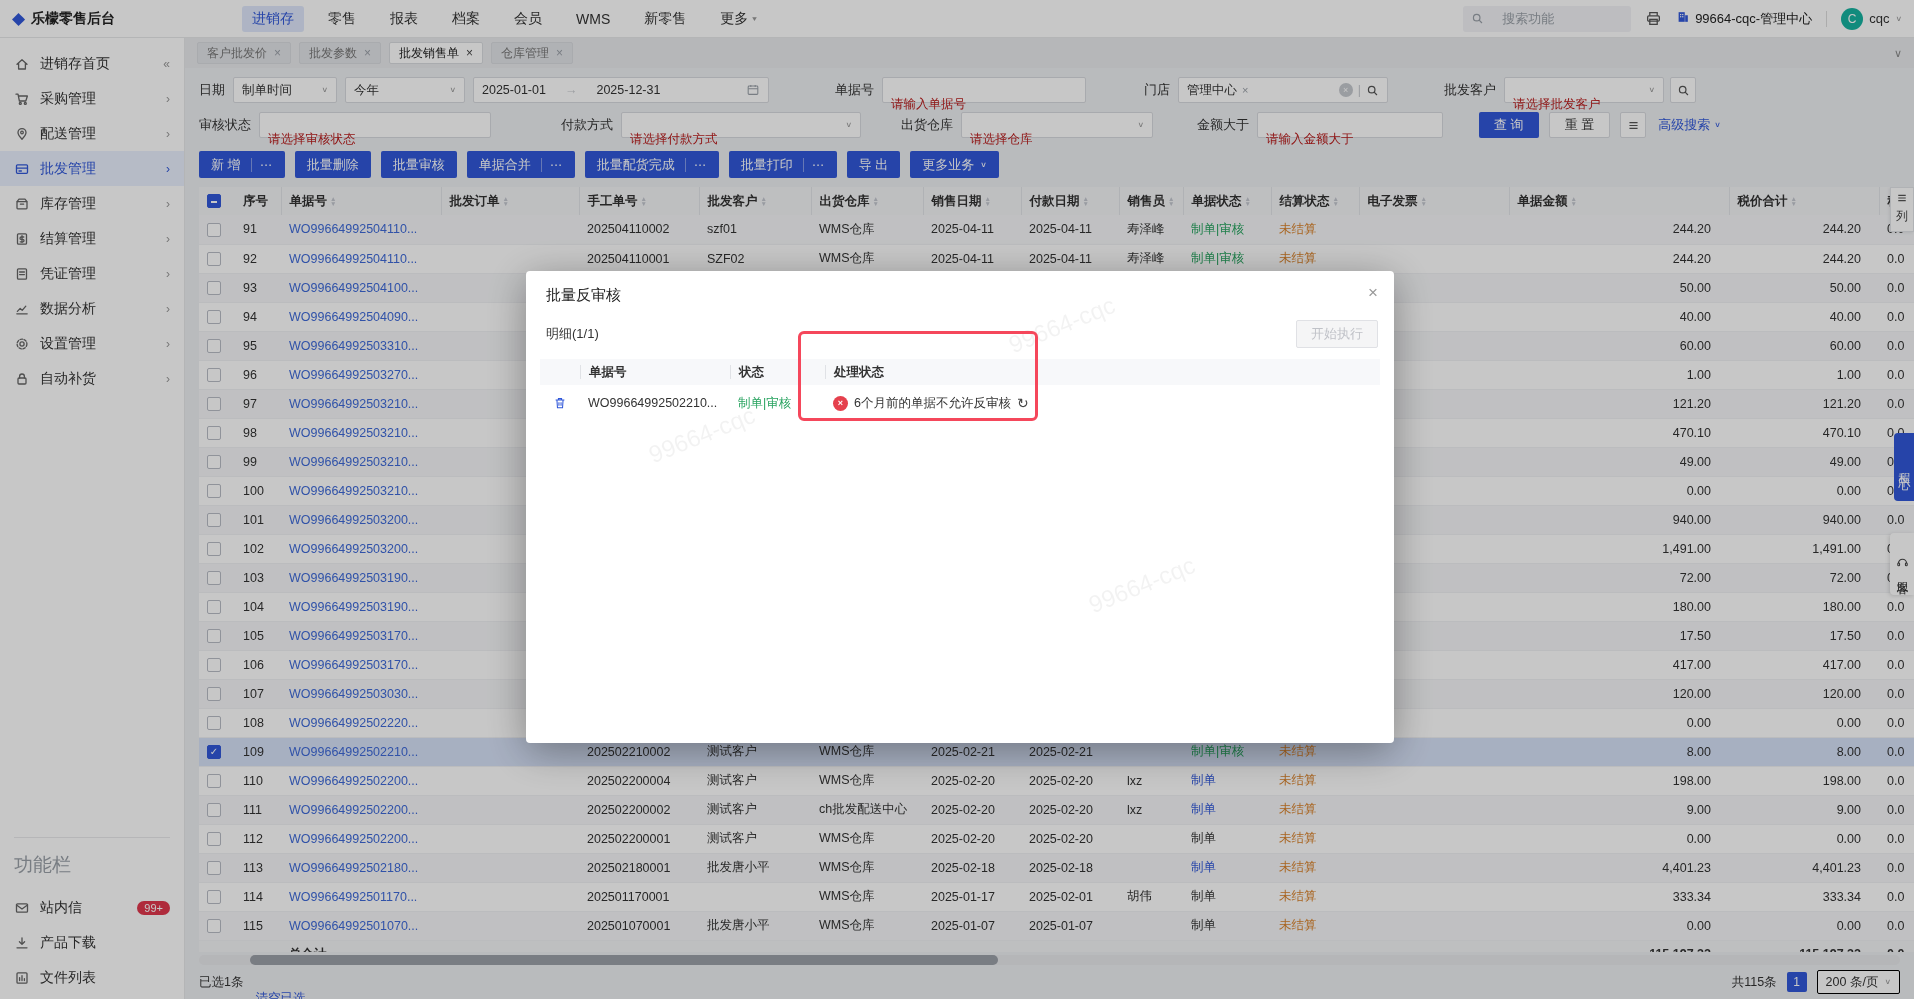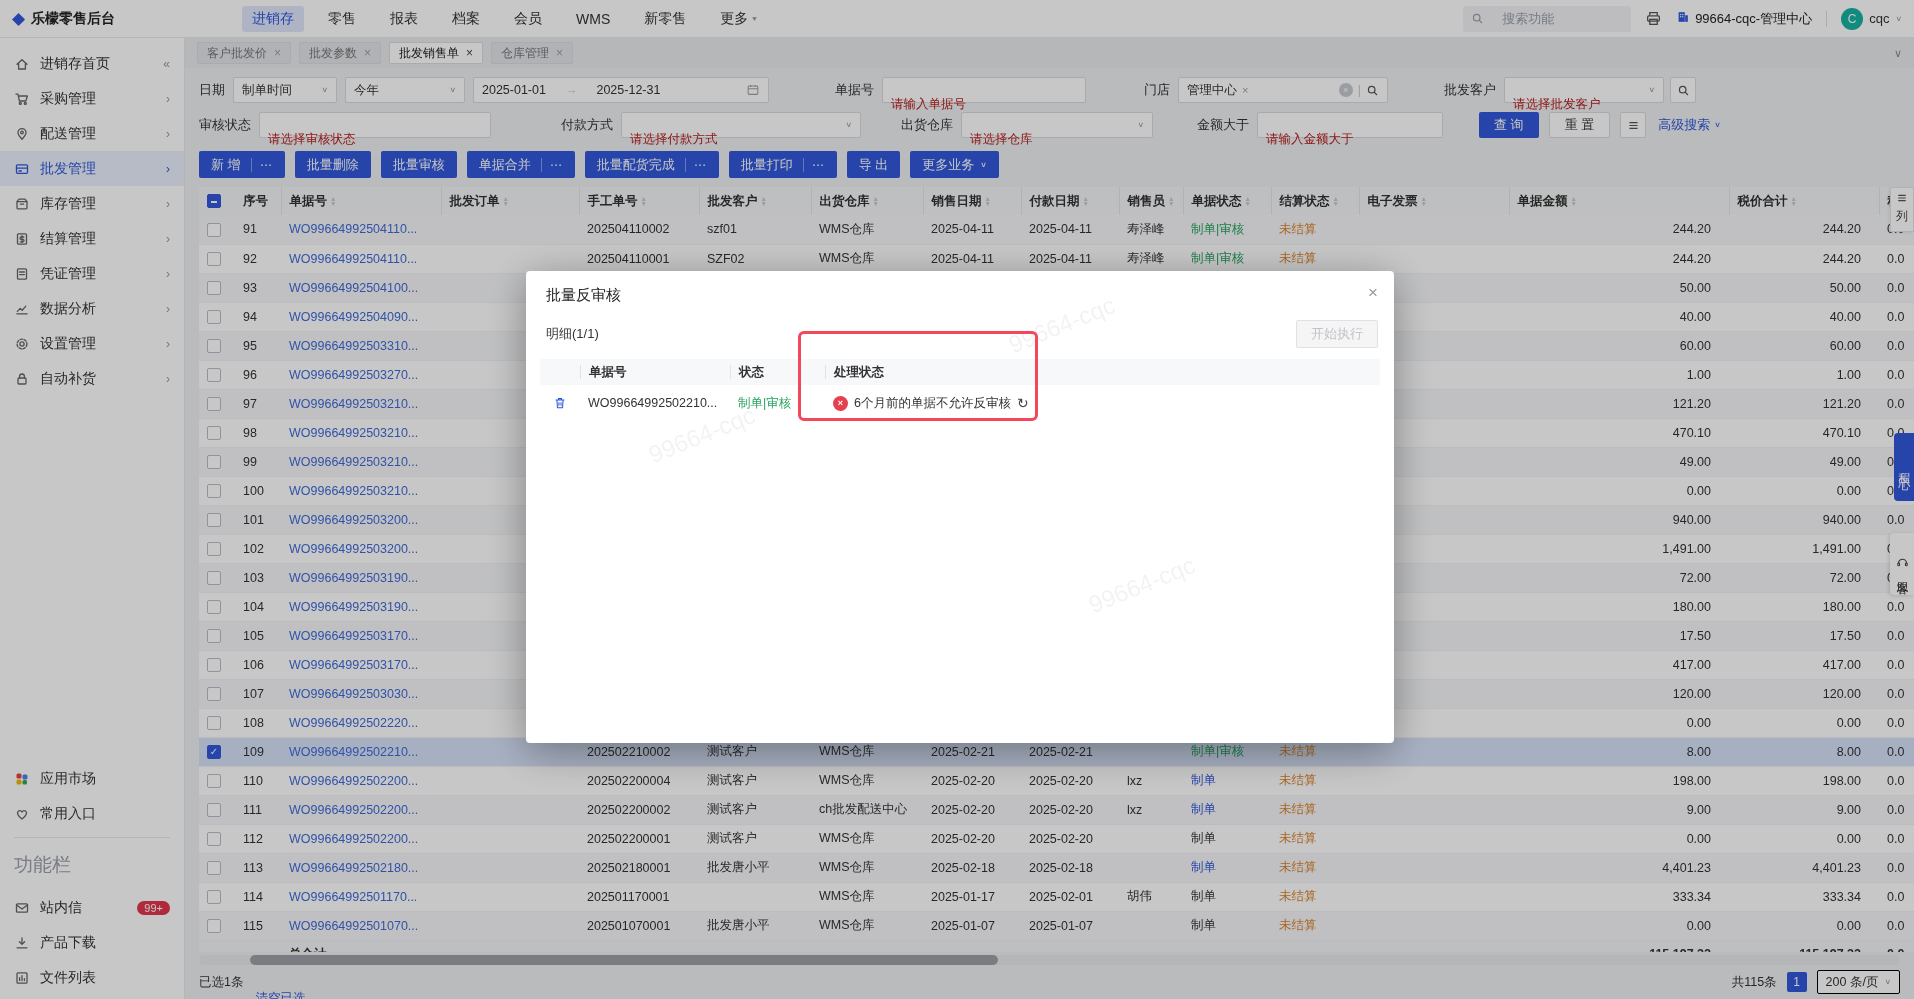--- a/index.html
+++ b/index.html
@@ -296,41 +296,20 @@
           <svg width="16" height="16" viewBox="0 0 16 16" fill="none" stroke="currentColor" stroke-width="1.3" stroke-linecap="round" stroke-linejoin="round">
             <rect x="4" y="7" width="8" height="6" rx="1"></rect>
             <path d="M5.6 7 V5.4 a2.4 2.4 0 0 1 4.8 0 V7"></path>
           </svg>
         </span>
         <span>自动补货</span>
         <span class="side-trail">›</span>
       </li>
     </ul>
   <div class="side-bottom">
-    <ul class="side-list" id="side-shortcuts">
-        <li class="side-item">
-          <span class="ic">
-            <svg width="16" height="16" viewBox="0 0 16 16">
-              <rect x="2.5" y="2.5" width="5" height="5" rx="1.5" fill="#e8423c"></rect>
-              <rect x="8.5" y="3.5" width="5" height="5" rx="1.5" fill="#4285f4"></rect>
-              <rect x="2.5" y="8.5" width="5" height="5" rx="1.5" fill="#f5b50a"></rect>
-              <rect x="8.5" y="9" width="4.5" height="4.5" rx="1.5" fill="#34a853"></rect>
-            </svg>
-          </span>
-          <span>应用市场</span>
-        </li>
-        <li class="side-item">
-          <span class="ic">
-            <svg width="16" height="16" viewBox="0 0 16 16" fill="none" stroke="currentColor" stroke-width="1.3" stroke-linecap="round" stroke-linejoin="round">
-              <path d="M8 13 C3.2 9.6 2.6 6.6 4.5 5.1 C6 4 7.5 4.9 8 6.1 C8.5 4.9 10 4 11.5 5.1 C13.4 6.6 12.8 9.6 8 13 Z"></path>
-            </svg>
-          </span>
-          <span>常用入口</span>
-        </li>
-      </ul>
     <div class="side-divider"></div>
     <div class="side-section">功能栏</div>
     <ul class="side-list" id="side-tools">
         <li class="side-item">
           <span class="ic">
             <svg width="16" height="16" viewBox="0 0 16 16" fill="none" stroke="currentColor" stroke-width="1.3" stroke-linecap="round" stroke-linejoin="round">
               <rect x="2.5" y="3.8" width="11" height="8.4" rx="1"></rect>
               <path d="M2.5 5 L8 9 L13.5 5"></path>
             </svg>
           </span>

